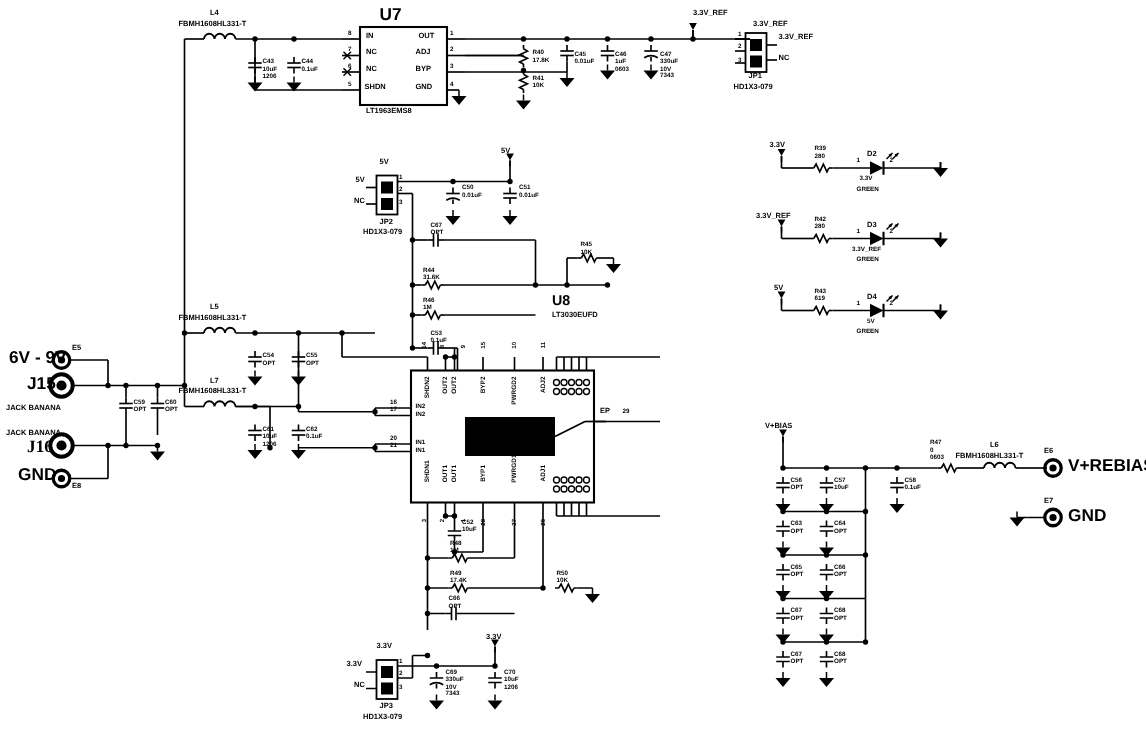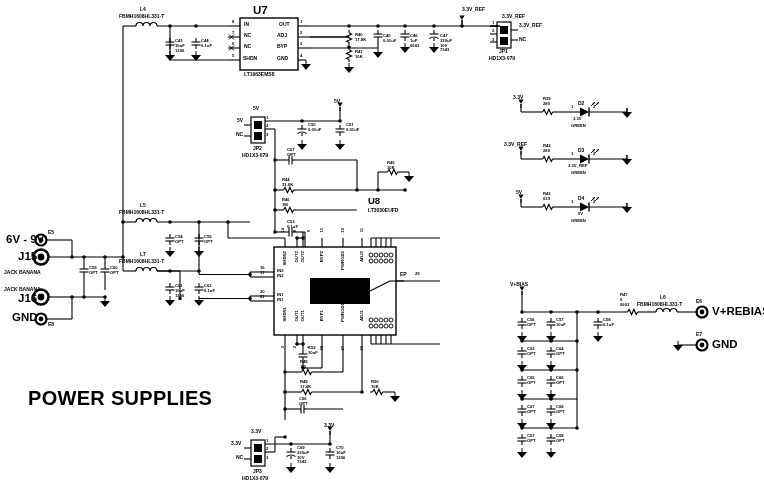--- a/index.html
+++ b/index.html
@@ -533,21 +533,20 @@
   <line x1="577" y1="399" x2="577" y2="428" stroke="#000" stroke-width="1.1"></line>
   <circle cx="522" cy="428" r="1.8" fill="#000"></circle>
   <circle cx="551" cy="428" r="1.8" fill="#000"></circle>
   <circle cx="577" cy="428" r="1.8" fill="#000"></circle>
   <use href="#capv" x="522" y="434"></use>
       <use href="#gnd" x="522" y="448"></use>
   <use href="#capv" x="551" y="434"></use>
       <use href="#gnd" x="551" y="448"></use>
 </svg>
 
-<div class="lbl title" style="left:28px;top:388px;">POWER SUPPLIES</div>
 
 <div class="lbl t11" style="left:253px;top:4px;">U7</div>
 <div class="lbl t5" style="left:244px;top:72px;">LT1963EMS8</div>
 <div class="lbl t5" style="left:244px;top:22px;">IN</div>
 <div class="lbl t5" style="left:244px;top:33px;">NC</div>
 <div class="lbl t5" style="left:244px;top:44px;">NC</div>
 <div class="lbl t5" style="left:243px;top:56px;">SHDN</div>
 <div class="lbl t5" style="left:279px;top:22px;">OUT</div>
 <div class="lbl t5" style="left:277px;top:33px;">ADJ</div>
 <div class="lbl t5" style="left:277px;top:44px;">BYP</div>
@@ -681,21 +680,21 @@
 <div class="lbl t4" style="left:175px;top:284px;">C61</div>
 <div class="lbl t4" style="left:175px;top:289px;">10uF</div>
 <div class="lbl t4" style="left:175px;top:294px;">1206</div>
 <div class="lbl t4" style="left:204px;top:284px;">C62</div>
 <div class="lbl t4" style="left:204px;top:289px;">0.1uF</div>
 
 <div class="lbl t11" style="left:6px;top:233px;">6V - 9V</div>
 <div class="lbl t11" style="left:18px;top:250px;">J15</div>
 <div class="lbl t5" style="left:4px;top:270px;">JACK BANANA</div>
 <div class="lbl t5" style="left:4px;top:287px;">JACK BANANA</div>
-<div class="lbl t11" style="left:18px;top:292px;">J16</div>
+<div class="lbl t11" style="left:18px;top:292px;font-family:Liberation Serif, serif;">J16</div>
 <div class="lbl t11" style="left:12px;top:311px;">GND</div>
 <div class="lbl t5" style="left:48px;top:230px;">E5</div>
 <div class="lbl t5" style="left:48px;top:322px;">E8</div>
 
 <div class="lbl t4" style="left:89px;top:266px;">C59</div>
 <div class="lbl t4" style="left:89px;top:271px;">OPT</div>
 <div class="lbl t4" style="left:89px;top:276px;"></div>
 <div class="lbl t4" style="left:110px;top:266px;">C60</div>
 <div class="lbl t4" style="left:110px;top:271px;">OPT</div>
 

